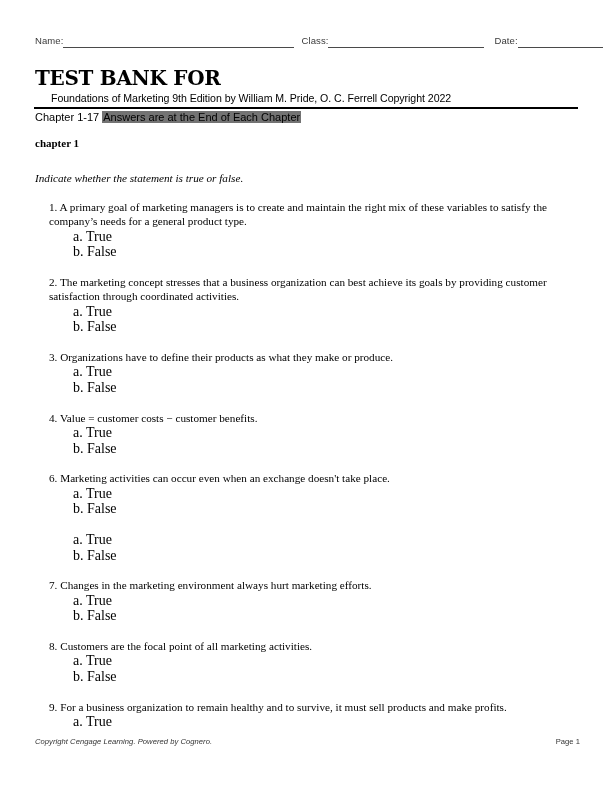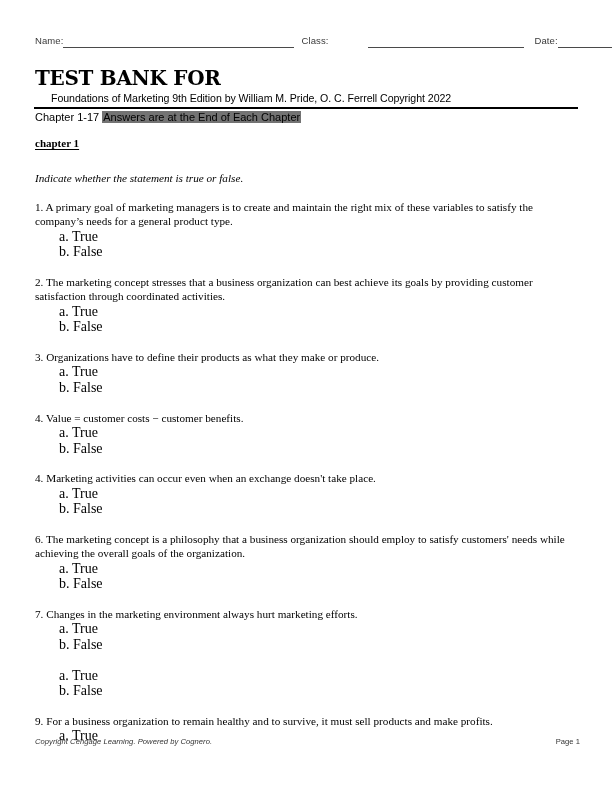--- a/index.html
+++ b/index.html
@@ -47,21 +47,21 @@
   .idlabel {
     white-space: nowrap;
     line-height: 12px;
     padding-bottom: 1px;
   }
   .idline {
     border-bottom: 1px solid #4a4a4a;
     height: 12px;
   }
   .idfield-name .idline { width: 231px; }
-  .idfield-class { margin-left: 7px; gap: 40px; }
+  .idfield-class { margin-left: 7px; }
   .idfield-class .idline { width: 156px; }
   .idfield-date { margin-left: 10px; }
   .idfield-date .idline { width: 85px; }
 
   
   .title-main {
     position: absolute;
     left: 35px;
     top: 66px;
     font-family: "DejaVu Serif", "Liberation Serif", serif;
@@ -113,41 +113,40 @@
   }
 
   
   .chapter-head {
     position: absolute;
     left: 35px;
     top: 137px;
     font-family: "Liberation Serif", "DejaVu Serif", serif;
     font-weight: bold;
     font-size: 11px;
-    text-decoration: underline;
     text-underline-offset: 2px;
     line-height: 13px;
     text-align: right;
   }
 
   
   .instruction {
     position: absolute;
     left: 35px;
     top: 172px;
     font-family: "Liberation Serif", "DejaVu Serif", serif;
     font-style: italic;
     font-size: 11.2px;
     line-height: 13px;
   }
 
   
   .questions {
     position: absolute;
-    left: 35px;
+    left: 49px;
     top: 200px;
     width: 545px;
   }
   .qblock {
     margin-bottom: 15.2px;
   }
   .qtext {
     font-family: "Liberation Serif", "DejaVu Serif", serif;
     font-size: 11.2px;
     line-height: 14.3px;
@@ -241,41 +240,41 @@
         </div>
       </div>
       <div class="qblock">
         <div class="qtext">4. Value = customer costs − customer benefits.</div>
         <div class="qopts">
           <div class="qopt">a. True</div>
           <div class="qopt">b. False</div>
         </div>
       </div>
       <div class="qblock">
-        <div class="qtext">4. Marketing activities can occur even when an exchange doesn't take place.</div>
-        <div class="qopts">
-          <div class="qopt">a. True</div>
-          <div class="qopt">b. False</div>
-        </div>
-      </div>
-      <div class="qblock">
-        <div class="qtext">6. The marketing concept is a philosophy that a business organization should employ to satisfy customers' needs while achieving the overall goals of the organization.</div>
+        <div class="qtext">6. Marketing activities can occur even when an exchange doesn't take place.</div>
+        <div class="qopts">
+          <div class="qopt">a. True</div>
+          <div class="qopt">b. False</div>
+        </div>
+      </div>
+      <div class="qblock">
         <div class="qopts">
           <div class="qopt">a. True</div>
           <div class="qopt">b. False</div>
         </div>
       </div>
       <div class="qblock">
         <div class="qtext">7. Changes in the marketing environment always hurt marketing efforts.</div>
         <div class="qopts">
           <div class="qopt">a. True</div>
           <div class="qopt">b. False</div>
         </div>
       </div>
       <div class="qblock">
+        <div class="qtext">8. Customers are the focal point of all marketing activities.</div>
         <div class="qopts">
           <div class="qopt">a. True</div>
           <div class="qopt">b. False</div>
         </div>
       </div>
       <div class="qblock">
         <div class="qtext">9. For a business organization to remain healthy and to survive, it must sell products and make profits.</div>
         <div class="qopts">
           <div class="qopt">a. True</div>
         </div>

